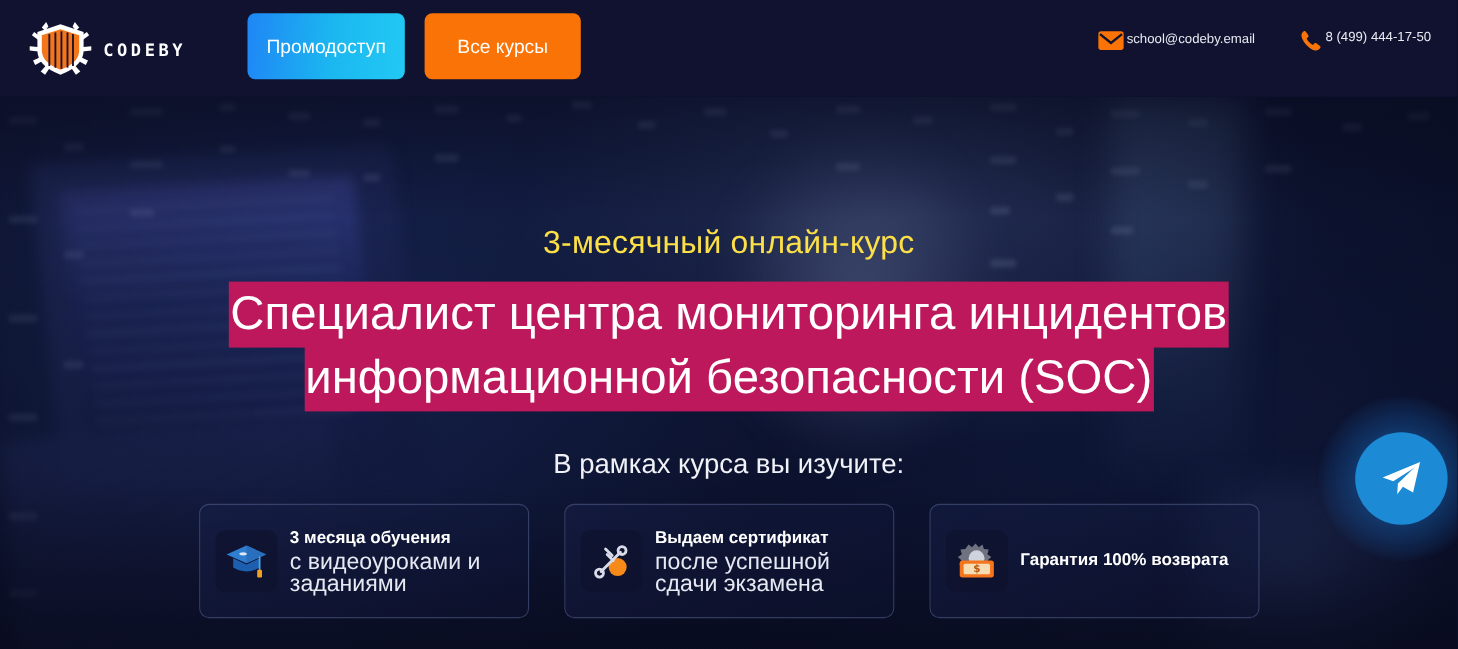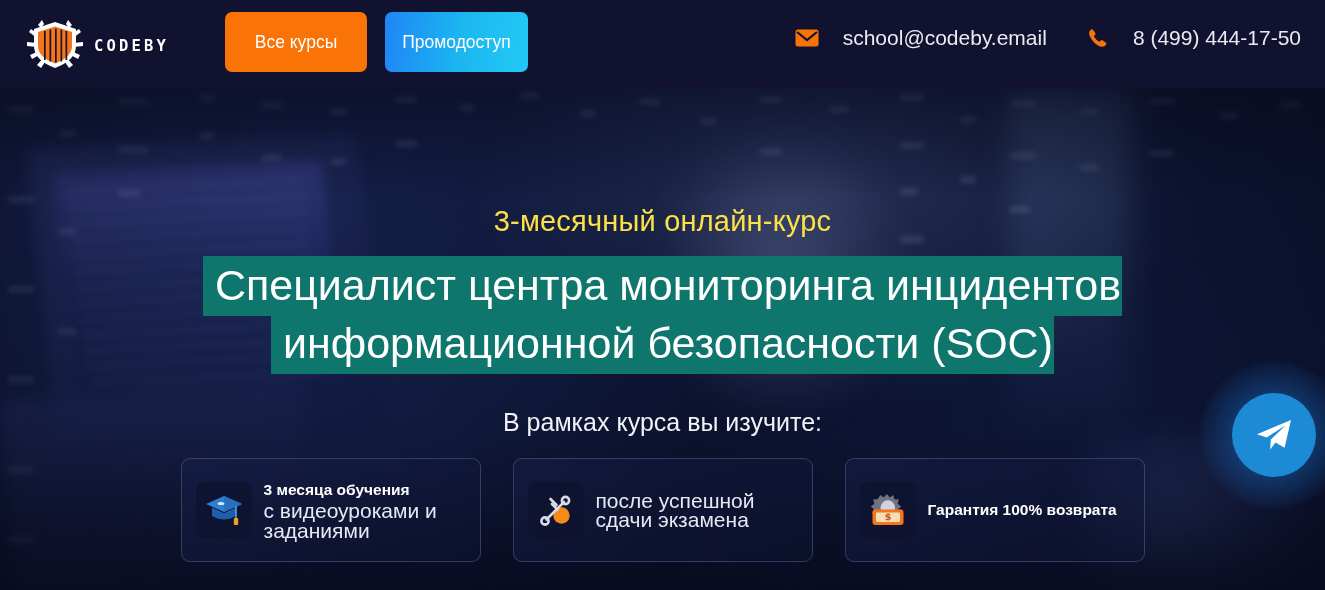--- a/index.html
+++ b/index.html
@@ -81,24 +81,23 @@
   .contacts {
     position: absolute;
     right: 24px;
     top: 26px;
     display: flex;
     align-items: center;
     gap: 40px;
   }
   .contact-item {
     display: flex;
-    align-items: center;
-    gap: 24px;
+    gap: 2px;
     color: #e9eaf2;
-    font-size: 21px;
+    font-size: 12px;
     white-space: nowrap;
     cursor: pointer;
   }
   .contact-item svg { display: block; }
 
   
   .hero {
     position: absolute;
     top: 88px; left: 0;
     width: 1325px;
@@ -221,22 +220,22 @@
   .headline {
     position: absolute;
     top: 168px; left: 0; width: 100%;
     font-size: 43px;
     line-height: 58px;
     color: #ffffff;
     font-weight: 400;
   }
   .headline .ln { display: block; }
   .headline .hl {
-    background: #0f766e;
-    padding: 5px 1px 7px 12px;
+    background: #be185d;
+    padding: 5px 1px 7px 1px;
     box-decoration-break: clone;
     -webkit-box-decoration-break: clone;
   }
 
   .subhead {
     position: absolute;
     top: 320px; left: 0; width: 100%;
     font-size: 25px;
     color: #f1f2f8;
   }
@@ -343,22 +342,22 @@
             <rect x="36" y="11.5" width="1.7" height="34"></rect>
             <rect x="41.5" y="12.5" width="1.7" height="32"></rect>
             <rect x="46.5" y="14" width="1.7" height="29"></rect>
           </g>
         </svg>
       </span>
       <span class="logo-word">CODEBY</span>
     </a>
 
     <div class="nav-btns">
+      <button class="btn btn-blue">Промодоступ</button>
       <button class="btn btn-orange">Все курсы</button>
-      <button class="btn btn-blue">Промодоступ</button>
     </div>
 
     <div class="contacts">
       <a class="contact-item">
         <span>
           <svg width="24" height="18" viewBox="0 0 24 18">
             <rect x="0.5" y="0.5" width="23" height="17" rx="2.5" fill="#f97306"></rect>
             <path d="M2 3 L12 11 L22 3" fill="none" stroke="#101230" stroke-width="2.2"></path>
           </svg>
         </span>
@@ -474,20 +473,21 @@
               <g fill="none" stroke="#d9dce8" stroke-width="2.6" stroke-linecap="round">
                 <path d="M9.5 28.5 L27 11"></path>
                 <circle cx="8" cy="30" r="3.6"></circle>
                 <circle cx="28.5" cy="9.5" r="3.6"></circle>
                 <path d="M15 13 L20.5 18.5"></path>
                 <path d="M13.5 8 L19.5 14"></path>
               </g>
             </svg>
           </div>
           <div class="card-text">
+            <div class="card-title">Выдаем сертификат</div>
             <div class="card-desc">после успешной сдачи экзамена</div>
           </div>
         </div>
 
         <div class="card">
           <div class="card-icon">
             <svg width="40" height="38" viewBox="0 0 40 38">
               <path d="M12.5 4 l3.2 2.4 l3.1 -3.4 l3.1 3.4 L25.1 4 l1.4 4.2 l4.4 0.4 l-1.3 4.2 l3.6 2.6 l-3.2 3 l2 3.9 l-4.2 1.3 l0 4.4 l-4.3 -1 l-2.2 3.8 l-3.3 -2.9 l-3.3 2.9 l-2.2 -3.8 l-4.3 1 l0 -4.4 l-4.2 -1.3 l2 -3.9 l-3.2 -3 l3.6 -2.6 l-1.3 -4.2 l4.4 -0.4 Z" fill="#6f7380"></path>
               <circle cx="19.8" cy="16.5" r="7.2" fill="#cfd3dd"></circle>
               <rect x="4.5" y="18.5" width="31" height="15.5" rx="2.4" fill="#f4751c"></rect>

